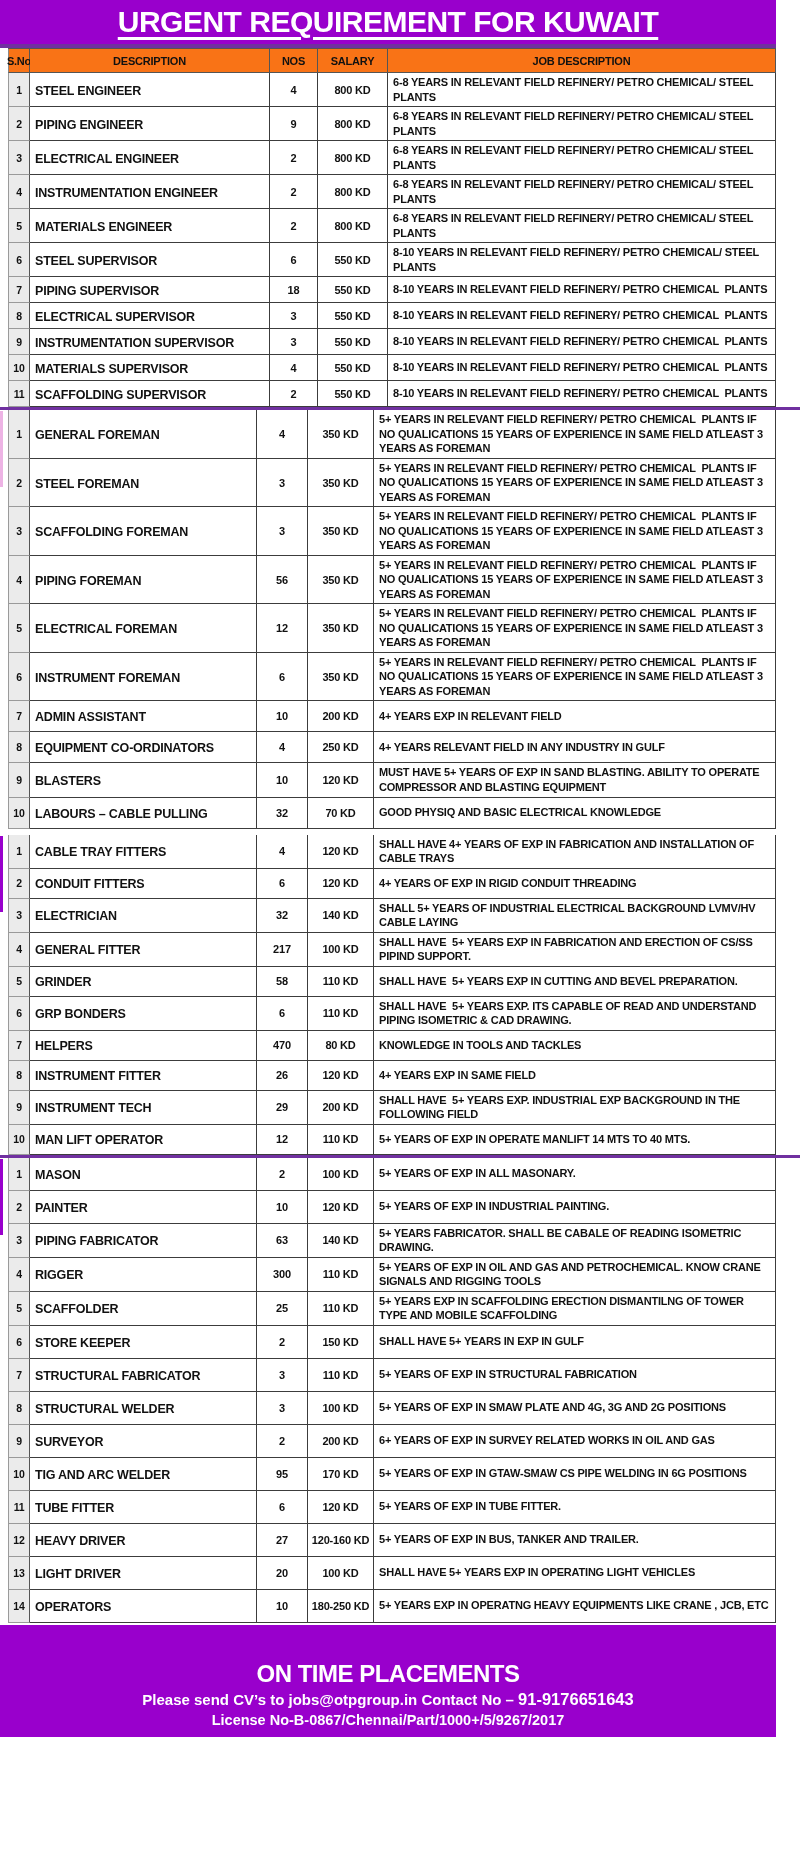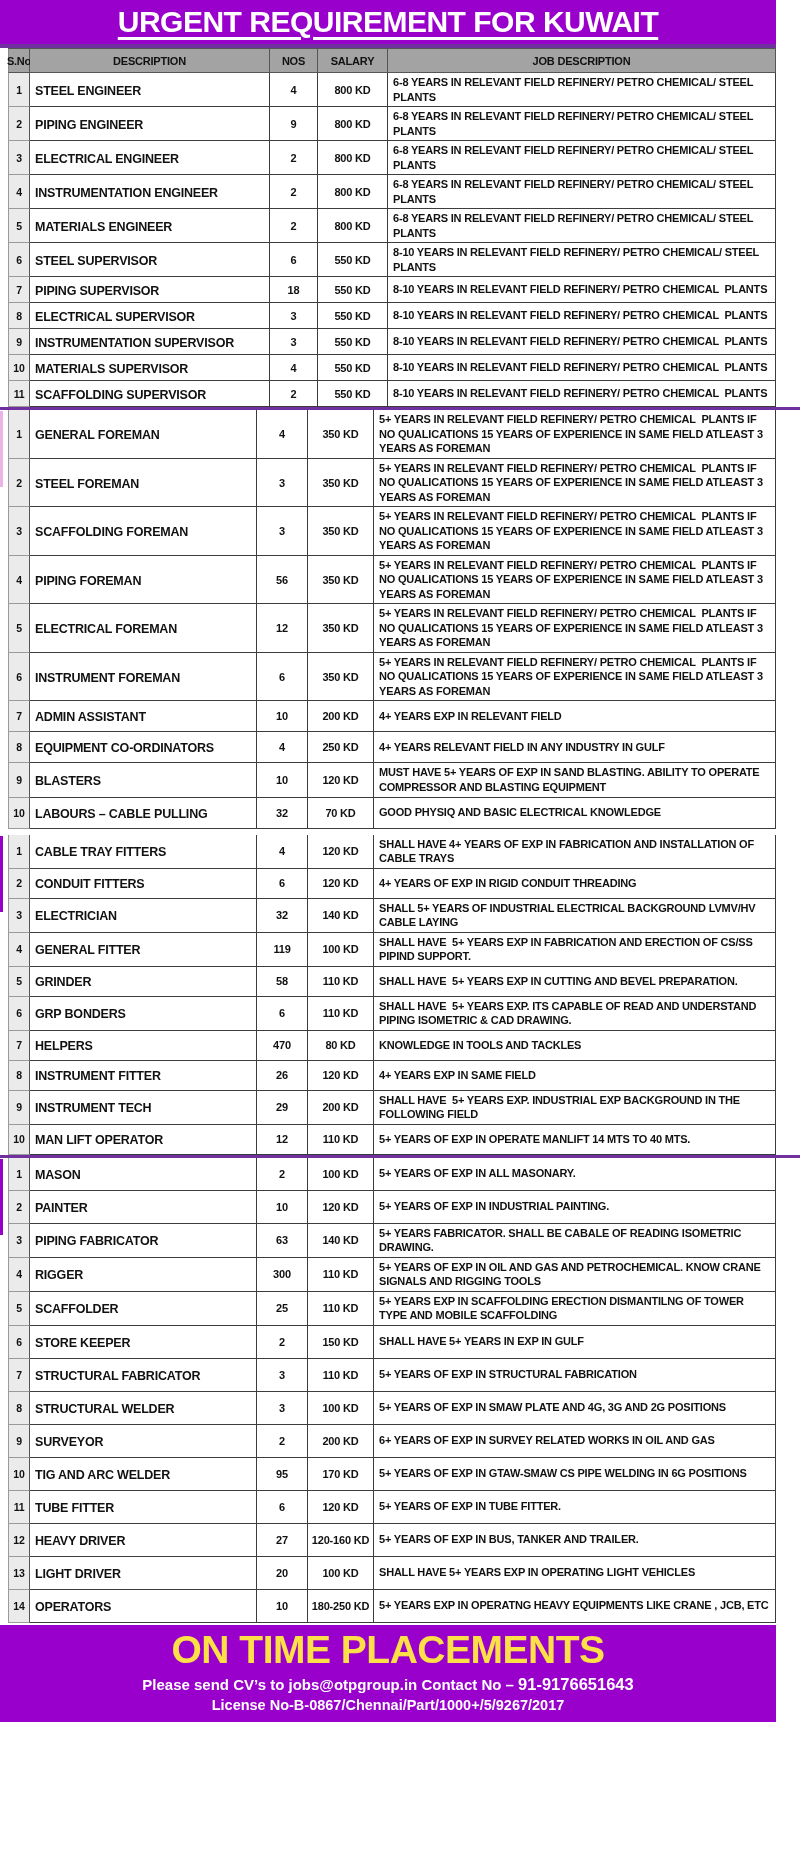--- a/index.html
+++ b/index.html
@@ -18,21 +18,21 @@
   }
 
   
   .table-wrap { padding-left:8px; }
   .hrow, .row { display:grid; }
   .grid-a { grid-template-columns:22px 240px 48px 70px 1fr; }
   .grid-b { grid-template-columns:22px 227px 51px 66px 1fr; }
 
   .hrow { border-top:1px solid #555; }
   .hrow .hc {
-    background:#a3a3a3; border-right:1px solid #555; border-bottom:1px solid #555;
+    background:#f97316; border-right:1px solid #555; border-bottom:1px solid #555;
     min-height:23px; display:flex; align-items:center; justify-content:center;
     font-size:11px; font-weight:700; letter-spacing:-0.2px; text-align:center;
   }
   .hrow .hc:first-child { border-left:1px solid #888; }
 
   .c {
     display:flex; align-items:center; font-weight:700; letter-spacing:-0.2px;
     border-right:1px solid #3c3c3c; border-bottom:1px solid #3c3c3c;
     background:#ffffff; box-sizing:border-box;
   }
@@ -55,21 +55,21 @@
   }
   .section.marker-light::before { background:#EDB3E4; }
 
   .divider-purple { height:3px; background:#7030A0; margin-left:-8px; width:800px; }
   .divider-gap { height:6px; background:#ffffff; }
 
   
   .footer {
     background:#9900CC; text-align:center; padding:4px 0 9px 0; margin-top:2px;
   }
-  .footer-title { color:#fde047; font-size:39px; font-weight:800; letter-spacing:-0.5px; line-height:1.1; }
+  .footer-title { color:#ffffff; font-size:24px; font-weight:800; letter-spacing:-0.5px; line-height:1.1;margin-top:32px; }
   .footer-contact { color:#ffffff; font-size:15px; font-weight:700; margin-top:3px; }
   .footer-contact .phone { font-size:16.5px; font-weight:800; }
   .footer-license { color:#ffffff; font-size:14.5px; font-weight:700; margin-top:3px; }
 </style>
 </head>
 <body>
 
 <div class="page">
 
   <div class="banner">
@@ -256,21 +256,21 @@
           <div class="row grid-b">
             <div class="c sno">3</div>
             <div class="c desc">ELECTRICIAN</div>
             <div class="c nos">32</div>
             <div class="c salary">140 KD</div>
             <div class="c job">SHALL 5+ YEARS OF INDUSTRIAL ELECTRICAL BACKGROUND LVMV/HV CABLE LAYING</div>
           </div>
           <div class="row grid-b">
             <div class="c sno">4</div>
             <div class="c desc">GENERAL FITTER</div>
-            <div class="c nos">119</div>
+            <div class="c nos">217</div>
             <div class="c salary">100 KD</div>
             <div class="c job">SHALL HAVE  5+ YEARS EXP IN FABRICATION AND ERECTION OF CS/SS PIPIND SUPPORT.</div>
           </div>
           <div class="row grid-b">
             <div class="c sno">5</div>
             <div class="c desc">GRINDER</div>
             <div class="c nos">58</div>
             <div class="c salary">110 KD</div>
             <div class="c job">SHALL HAVE  5+ YEARS EXP IN CUTTING AND BEVEL PREPARATION.</div>
           </div>

